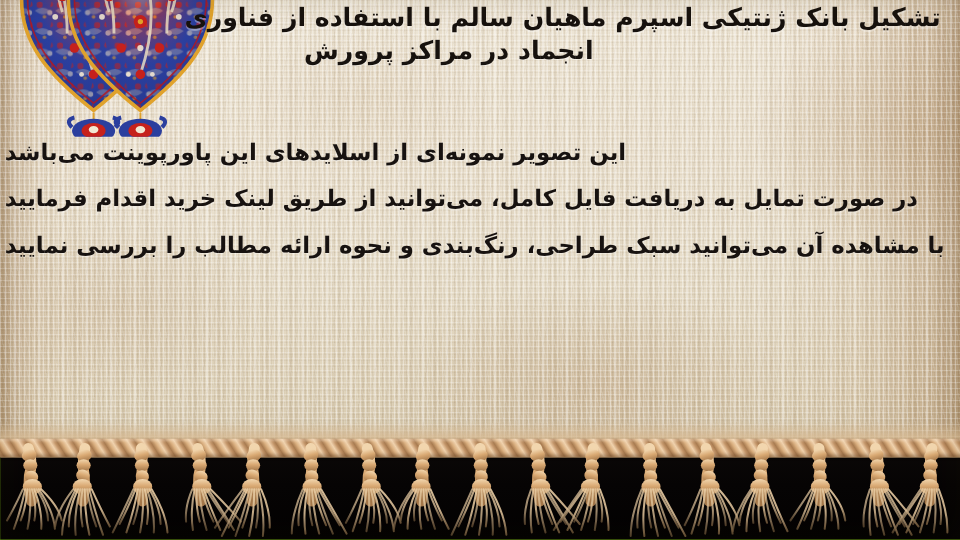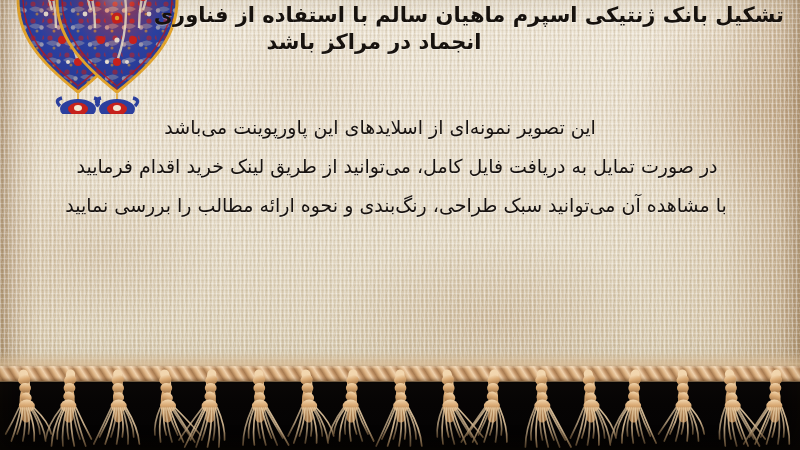--- a/index.html
+++ b/index.html
@@ -64,23 +64,23 @@
     color:#17120e;
     font-size:21px;line-height:1.28;font-weight:700;
     letter-spacing:.1px;
     text-shadow:0 1px 0 rgba(255,255,255,.35);
   }
   .title-line{white-space:nowrap;}
   .title-line.l2{text-align:center;padding-right:52px;}
 
   .body-block{
     position:absolute;top:108px;right:10px;width:786px;
-    text-align:center;direction:rtl;
+    text-align:left;direction:rtl;
     color:#171210;
-    font-size:19px;line-height:2.05;font-weight:400;
+    font-size:19px;line-height:2.05;font-weight:700;
     text-shadow:0 1px 0 rgba(255,255,255,.30);
   }
   .body-line{white-space:nowrap;}
   .body-line.l1{padding-right:34px;}
   .body-line.l2{padding-right:2px;}
   .body-line.l3{padding-right:0px;}
 
   
   .rug{
     position:absolute;left:0;top:352px;width:800px;height:98px;
@@ -276,21 +276,21 @@
         <ellipse cx="0" cy="33" rx="11" ry="6.5" fill="#c6211c"></ellipse>
         <ellipse cx="0" cy="33" rx="5.5" ry="3.5" fill="#2b3f9e"></ellipse>
         <path d="M0,40 L0,44" stroke="#b8151a" stroke-width="1.2"></path>
         <circle cx="0" cy="46" r="3.4" fill="#c6211c"></circle>
       </g>
     </svg>
   </div>
 
   <div class="title-block">
     <div class="title-line l1">تشکیل بانک ژنتیکی اسپرم ماهیان سالم با استفاده از فناوری</div>
-    <div class="title-line l2">انجماد در مراکز باشد</div>
+    <div class="title-line l2">انجماد در مراکز پرورش</div>
   </div>
 
   <div class="body-block">
     <div class="body-line l1">این تصویر نمونه‌ای از اسلایدهای این پاورپوینت می‌باشد</div>
     <div class="body-line l3">در صورت تمایل به دریافت فایل کامل، می‌توانید از طریق لینک خرید اقدام فرمایید</div>
     <div class="body-line l2">با مشاهده آن می‌توانید سبک طراحی، رنگ‌بندی و نحوه ارائه مطالب را بررسی نمایید</div>
   </div>
 
   <div class="rug">
     <div class="rug-black"></div>

